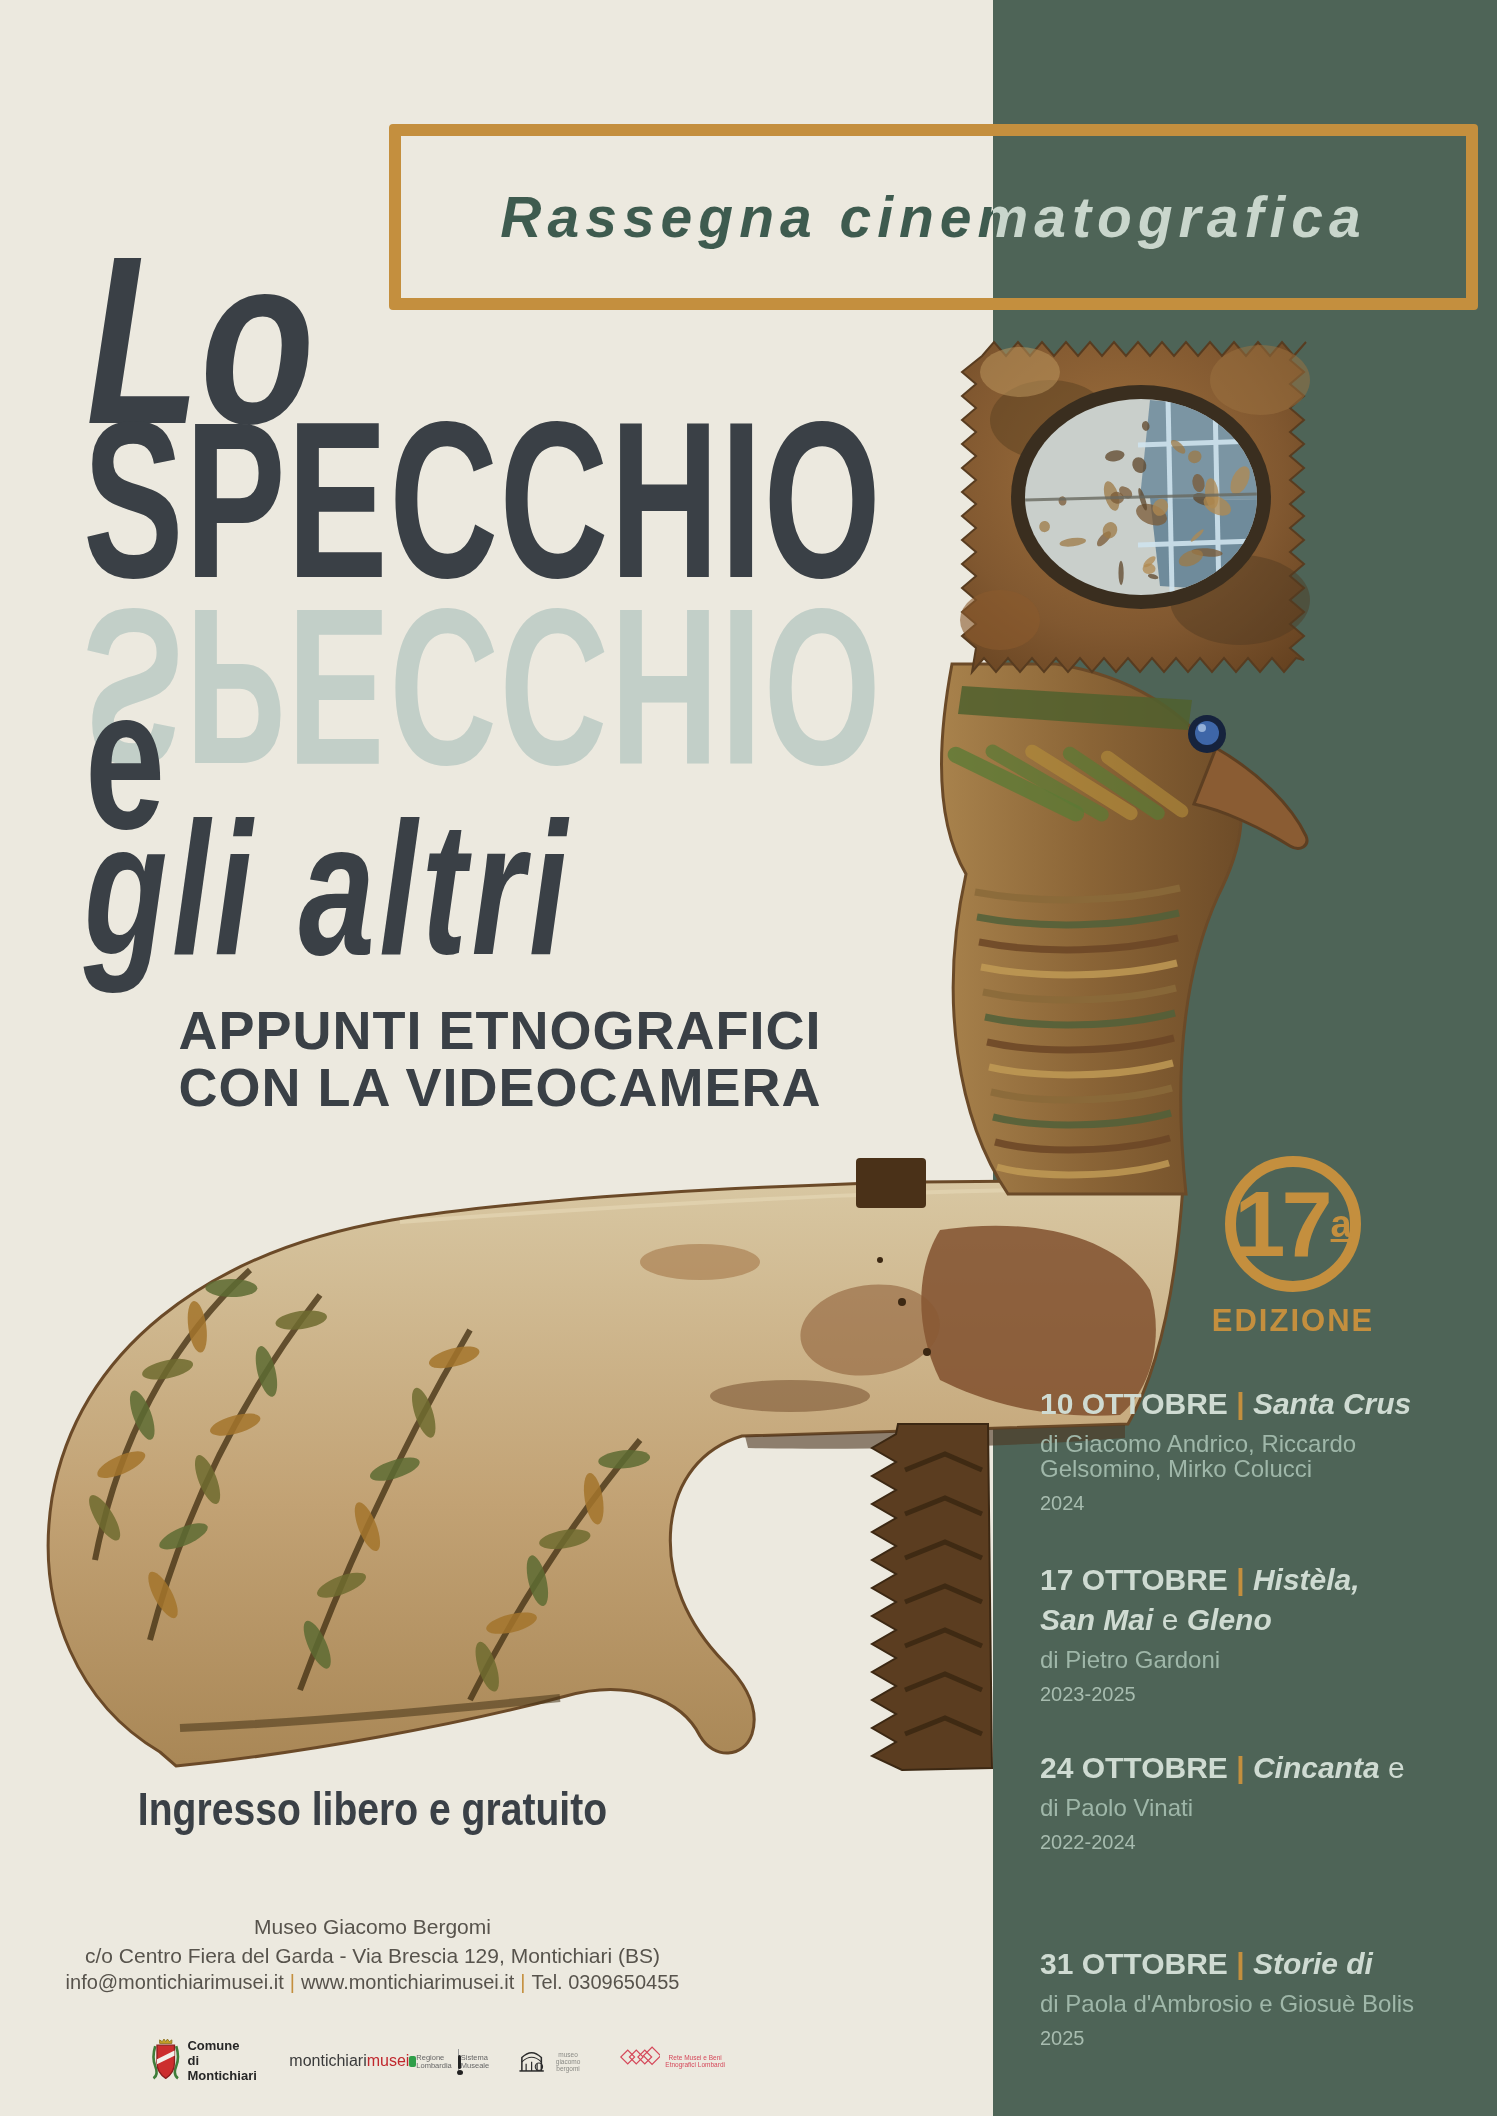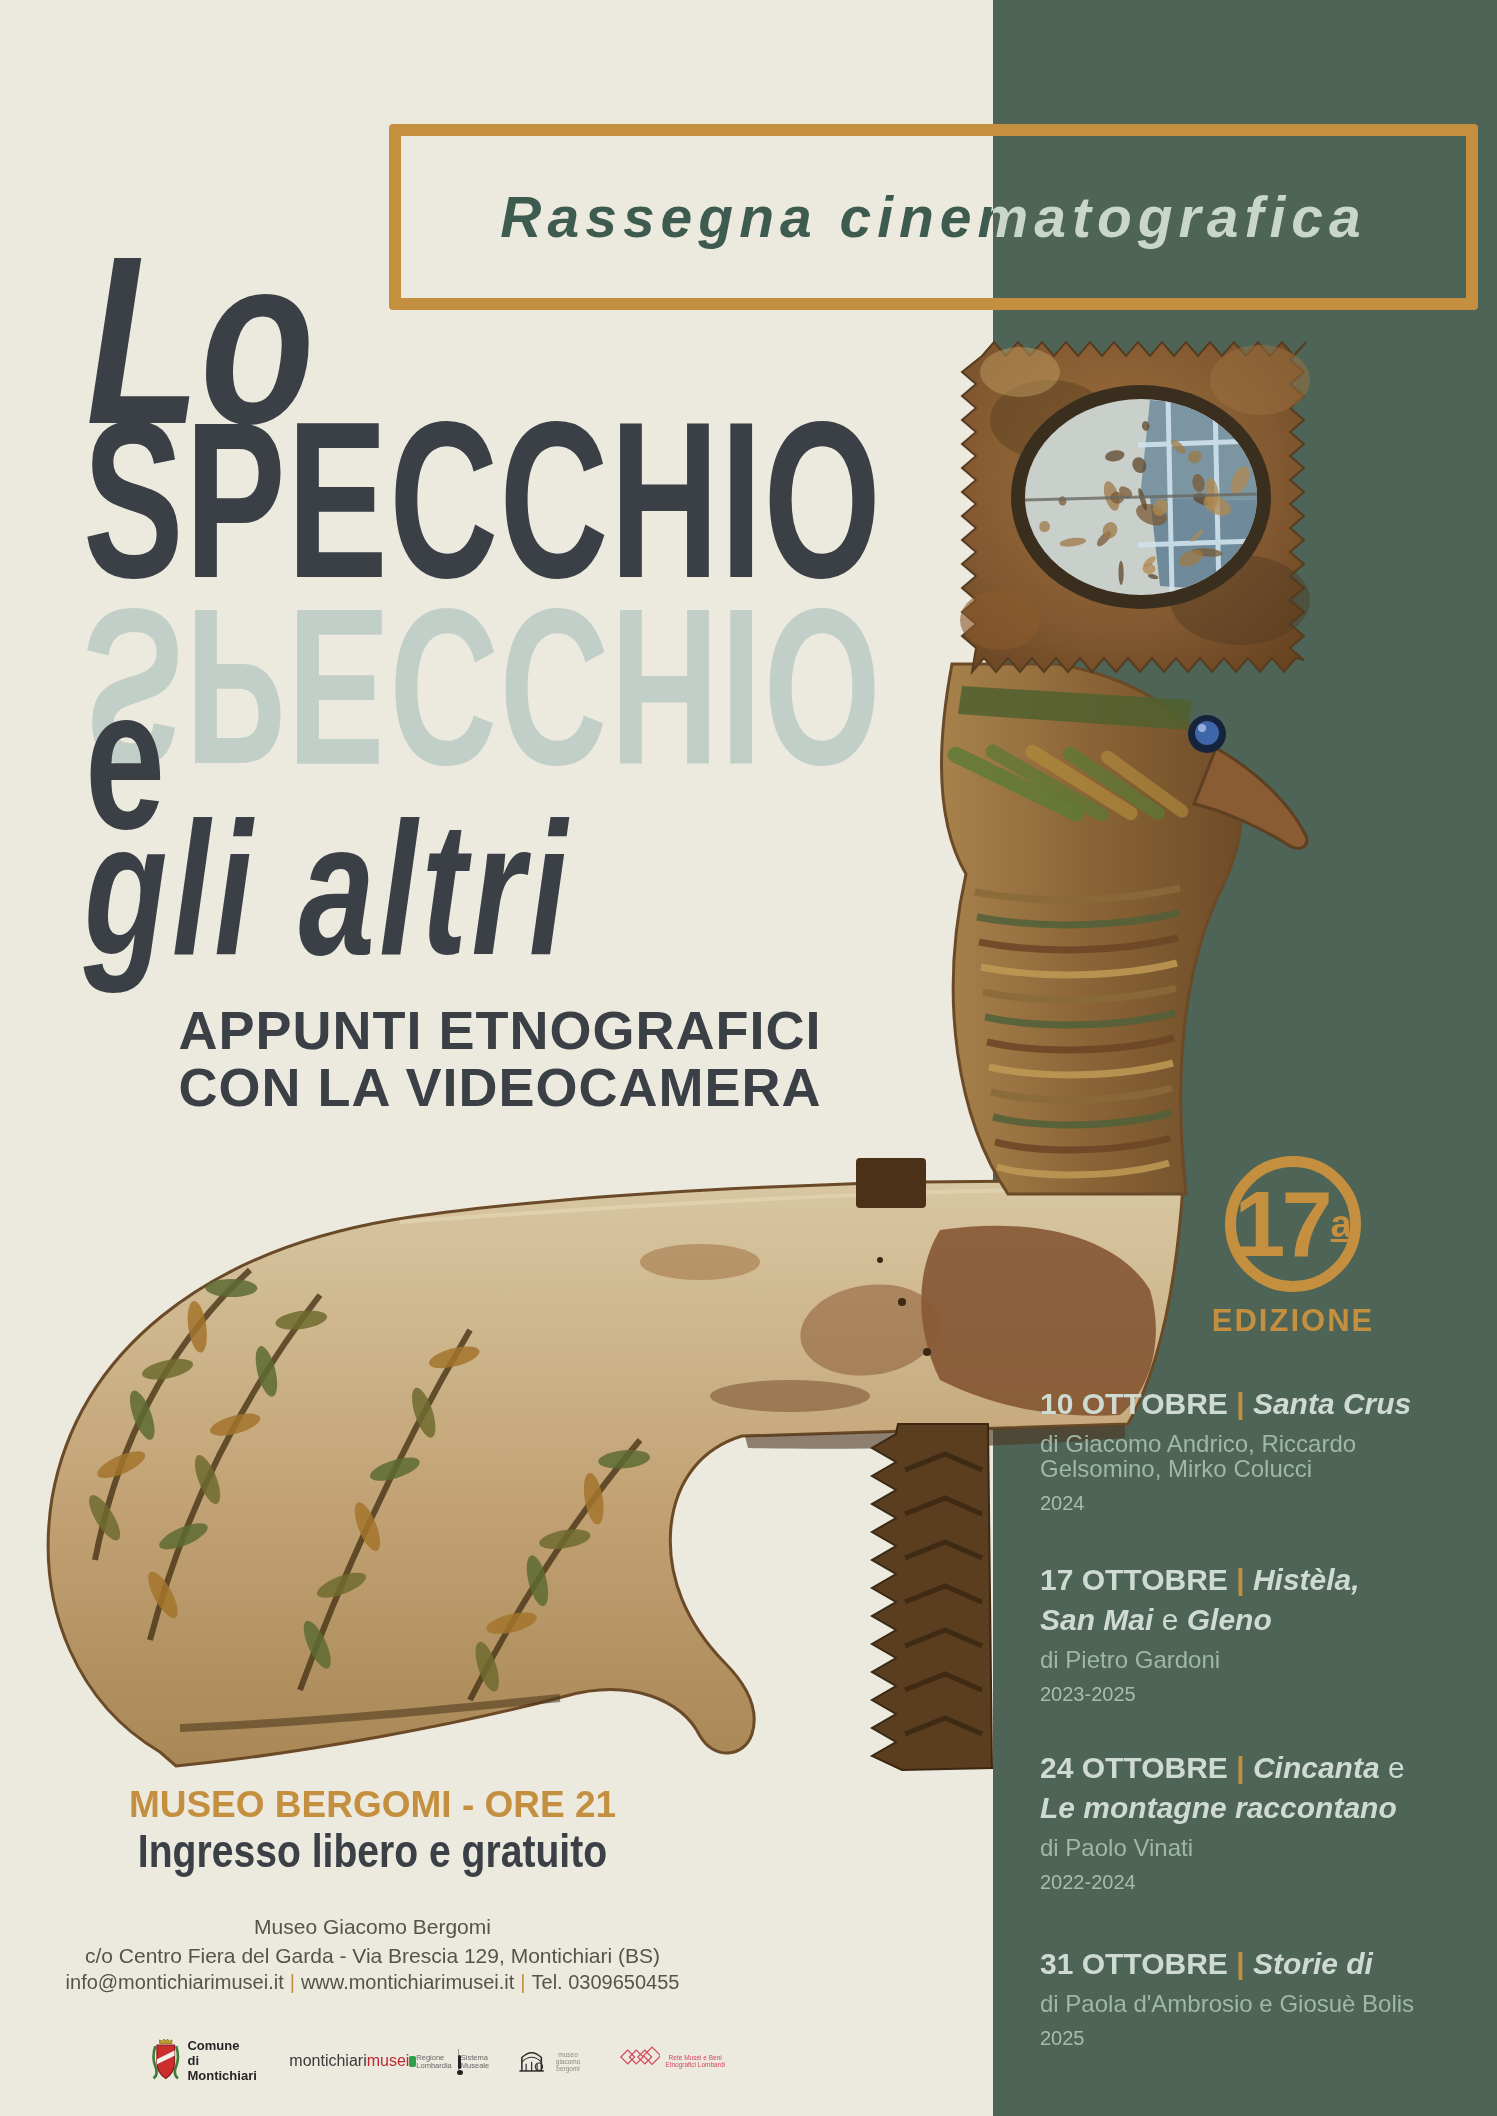--- a/index.html
+++ b/index.html
@@ -280,36 +280,34 @@
       <div class="s-title">
         <div class="t-line"><span class="seg-date">17 OTTOBRE</span><span class="seg-sep"> | </span><span class="seg-film">Histèla,</span></div>
         <div class="t-line"><span class="seg-film">San Mai</span><span class="seg-plain"> e </span><span class="seg-film">Gleno</span></div>
       </div>
       <div class="s-byline">di Pietro Gardoni</div>
       <div class="s-year">2023-2025</div>
     </div>
     <div class="screening">
       <div class="s-title">
         <div class="t-line"><span class="seg-date">24 OTTOBRE</span><span class="seg-sep"> | </span><span class="seg-film">Cincanta</span><span class="seg-plain"> e</span></div>
-        <div class="t-line"><span class="seg-film">Le montagne raccontano</span></div>
       </div>
       <div class="s-byline">di Paolo Vinati</div>
       <div class="s-year">2022-2024</div>
     </div>
     <div class="screening">
       <div class="s-title">
         <div class="t-line"><span class="seg-date">31 OTTOBRE</span><span class="seg-sep"> | </span><span class="seg-film">Storie di</span></div>
       </div>
       <div class="s-byline">di Paola d'Ambrosio e Giosuè Bolis</div>
       <div class="s-year">2025</div>
     </div>
   </div>
 
 <div class="abs venue">
-  <div class="venue-line1">MUSEO BERGOMI - ORE 21</div>
   <div class="venue-line2">Ingresso libero e gratuito</div>
 </div>
 <div class="abs address">
   <div>Museo Giacomo Bergomi</div>
   <div>c/o Centro Fiera del Garda - Via Brescia 129, Montichiari (BS)</div>
 </div>
 <div class="abs contact">
   <span>info@montichiarimusei.it</span><span class="pipe">|</span><span>www.montichiarimusei.it</span><span class="pipe">|</span><span>Tel. 0309650455</span>
 </div>
 

